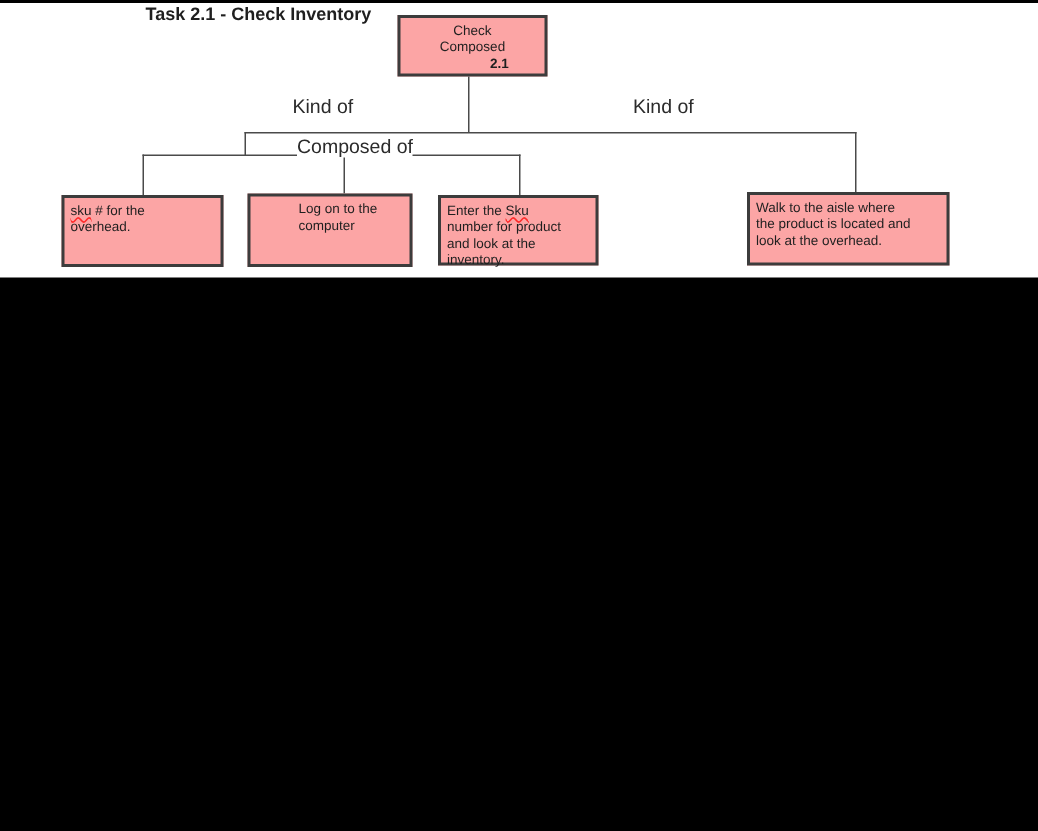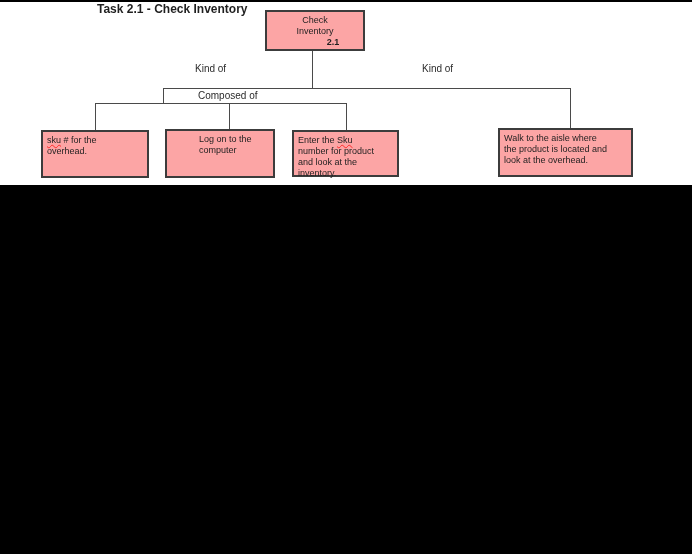--- a/index.html
+++ b/index.html
@@ -43,21 +43,21 @@
   .sq {
     text-decoration: underline;
     text-decoration-style: wavy;
     text-decoration-color: #ff2a2a;
     text-decoration-thickness: 1px;
     text-underline-offset: 1px;
   }
 
   .edge-label {
     position: absolute;
-    font-size: 10px; color: #2b2b2b;
+    font-size: 13px; color: #2b2b2b;
     white-space: nowrap; background: #ffffff;
   }
   .kind-left    { left: 195px; top: 63px; }
   .kind-right   { left: 422px; top: 63px; }
   .composed-of  { left: 198px; top: 90px; }
 
   .line { position: absolute; background: #4a4a4a; }
   .h { height: 1px; }
   .v { width: 1px; }
   .l-root-drop  { left: 312px; top: 51px;  height: 37px; }
@@ -73,21 +73,21 @@
 <body>
 
 <div class="canvas">
 
   <div class="top-border"></div>
 
   <div class="title">Task 2.1 - Check Inventory</div>
 
   <div class="node root">
     <div>Check</div>
-    <div>Inventory</div>
+    <div>Composed</div>
     <div class="num">2.1</div>
   </div>
 
   <div class="line v l-root-drop"></div>
   <div class="line h l-top-h"></div>
   <div class="line v l-right-drop"></div>
   <div class="line v l-left-step"></div>
   <div class="line h l-mid-h"></div>
   <div class="line v l-drop1"></div>
   <div class="line v l-drop2"></div>

